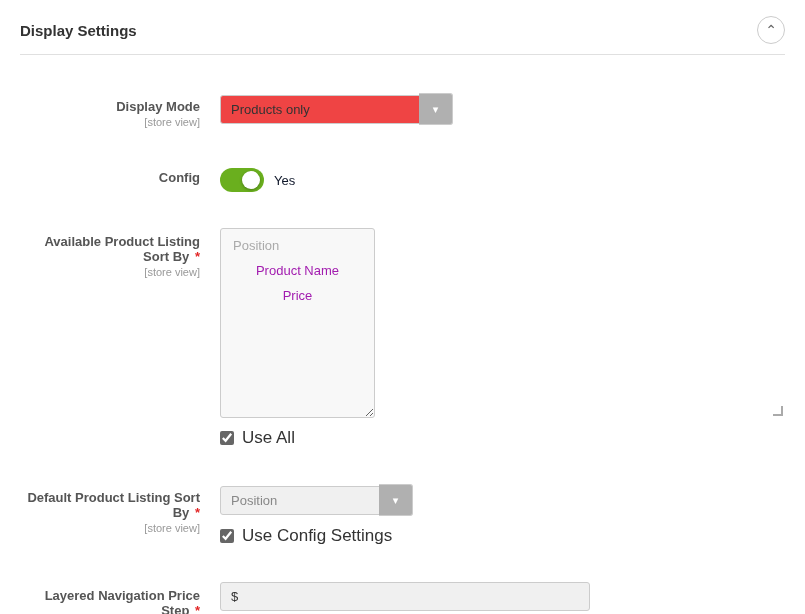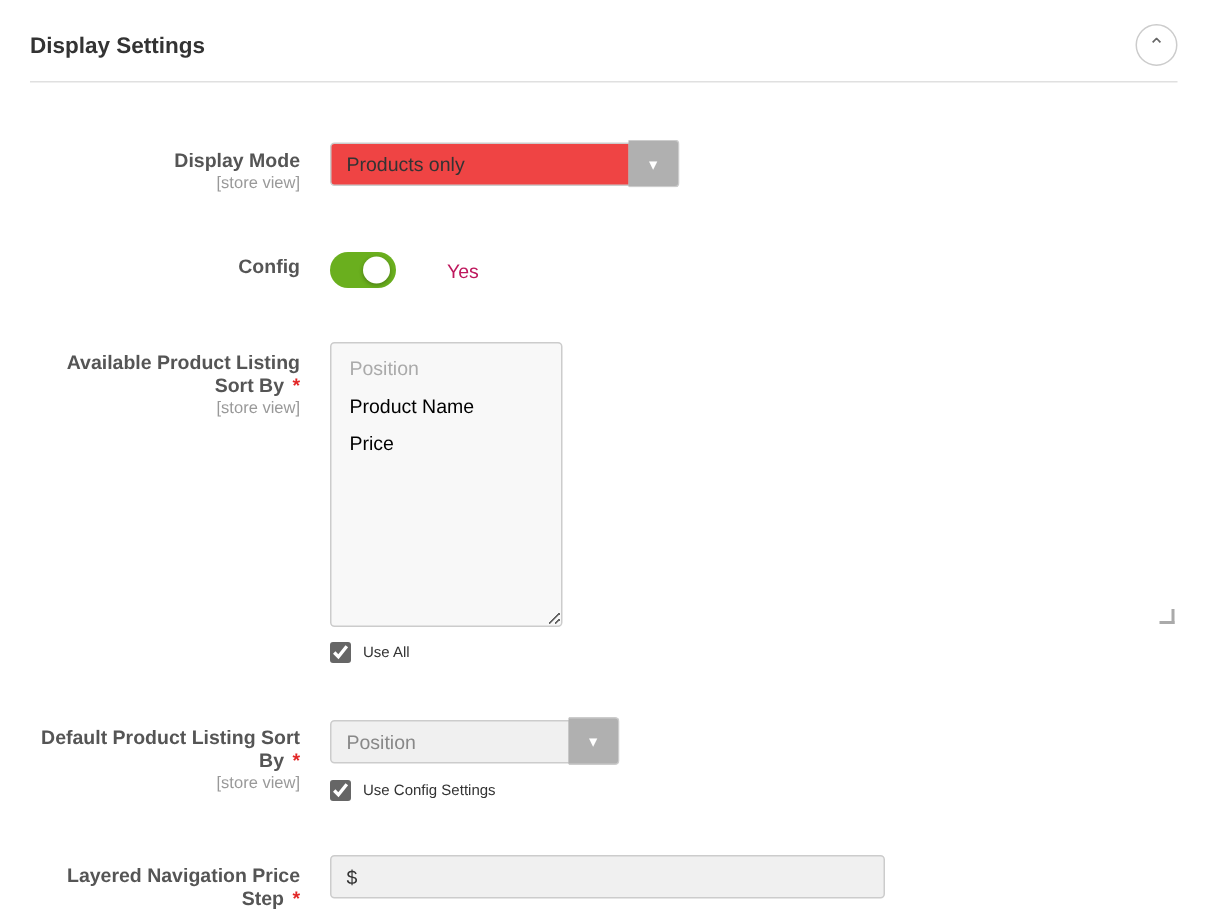--- a/index.html
+++ b/index.html
@@ -142,60 +142,60 @@
       width: 18px;
       left: 22px;
       bottom: 3px;
       background: white;
       border-radius: 50%;
       transition: 0.2s;
       box-shadow: 0 1px 3px rgba(0,0,0,0.3);
     }
     .toggle-label {
       font-size: 13px;
-      color: #be185d;
-      margin-left: 24px;
+      color: #0f172a;
     }
     
     .multi-select {
       width: 155px;
       height: 190px;
       border: 1px solid #ccc;
       border-radius: 3px;
       background: #f8f8f8;
       padding: 4px;
       resize: vertical;
       overflow-y: auto;
     }
     .multi-select-item {
       padding: 5px 8px;
-      color: #000000;
-      cursor: pointer;
-      font-size: 13px;
+      color: #a21caf;
+      cursor: pointer;
+      font-size: 13px;
+      text-align: center;
     }
     .multi-select-placeholder {
       color: #aaa;
       font-size: 13px;
       padding: 5px 8px;
     }
     
     .checkbox-row {
       display: flex;
       align-items: center;
       gap: 8px;
       margin-top: 4px;
     }
     .checkbox-row input[type="checkbox"] {
       width: 14px;
       height: 14px;
       cursor: pointer;
       accent-color: #666;
     }
     .checkbox-label {
-      font-size: 10px;
+      font-size: 17px;
       color: #333;
     }
     
     .text-input {
       border: 1px solid #ccc;
       border-radius: 3px;
       padding: 6px 10px;
       font-size: 13px;
       color: #333;
       background: #f0f0f0;

